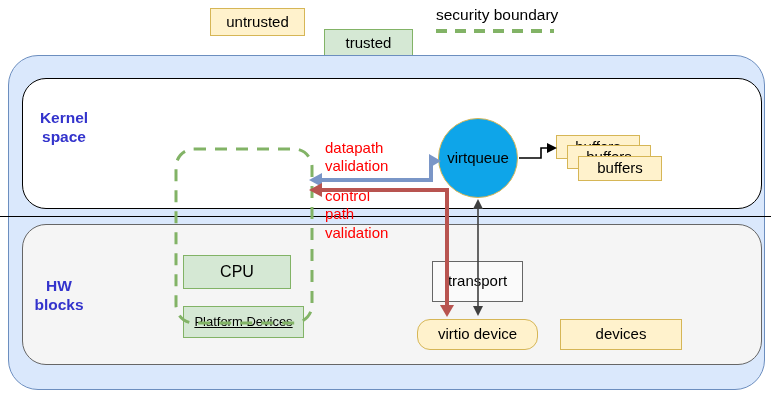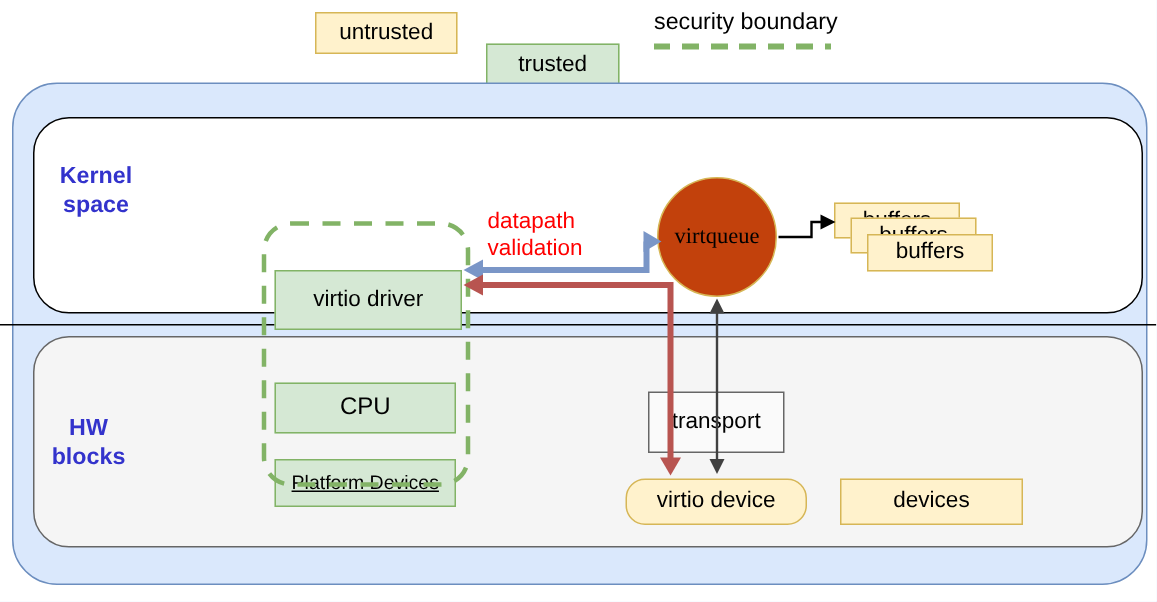--- a/index.html
+++ b/index.html
@@ -33,25 +33,25 @@
     left:22px;top:224px;width:740px;height:141px;border-radius:24px;
     background:#f5f5f5;border:1.5px solid #666666;
   }
   .divider{left:0;top:216px;width:771px;height:0;border-top:1.6px solid #000;}
   .region-label{
     font-size:15.5px;font-weight:bold;color:#3333cc;text-align:center;line-height:1.25;
   }
   .kernel-label{left:33px;top:108px;width:62px;}
   .hw-label{left:28px;top:276px;width:62px;}
   .virtio-driver{left:183px;top:159px;width:125px;height:40px;}
-  .cpu{left:183px;top:234px;width:121px;height:34px;font-size:16px;}
+  .cpu{left:183px;top:234px;width:108px;height:34px;font-size:16px;}
   .platform-devices{left:183px;top:285px;width:121px;height:32px;font-size:13px;text-decoration:underline;}
   .virtqueue{
     left:438px;top:118px;width:80px;height:80px;border-radius:50%;
-    background:#c2410c;border:1.5px solid #d6b656;font-family:Liberation Serif, serif;
+    background:#0ea5e9;border:1.5px solid #d6b656;
   }
   .buf1{left:556px;top:135px;width:84px;height:24px;}
   .buf2{left:567px;top:145px;width:84px;height:24px;}
   .buf3{left:578px;top:156px;width:84px;height:25px;}
   .transport{left:432px;top:261px;width:91px;height:41px;background:#fafafa;border:1.2px solid #666;}
   .virtio-device{left:417px;top:319px;width:121px;height:31px;border-radius:13px;}
   .devices{left:560px;top:319px;width:122px;height:31px;}
   .annotation{
     color:#ff0000;font-size:15px;line-height:1.23;font-weight:500;
   }
@@ -72,34 +72,34 @@
   </div>
 
   <div class="abs outer"></div>
   <div class="abs kernel-box"></div>
   <div class="abs hw-box"></div>
   <div class="abs divider"></div>
 
   <div class="abs region-label hw-label">HW blocks</div>
   <div class="abs region-label kernel-label">Kernel space</div>
 
-  <div class="abs node green virtio-driver">virtio driver</div>
   <div class="abs node green cpu">CPU</div>
   <div class="abs node green platform-devices">Platform Devices</div>
 
   <div class="abs node virtqueue">virtqueue</div>
   <div class="abs node yellow buf1">buffers</div>
   <div class="abs node yellow buf2">buffers</div>
   <div class="abs node yellow buf3">buffers</div>
 
   <div class="abs node transport">transport</div>
   <div class="abs node yellow virtio-device">virtio device</div>
   <div class="abs node yellow devices">devices</div>
 
   <div class="abs annotation datapath-note">datapath validation</div>
+  <div class="abs annotation control-note">control path validation</div>
 
   <svg class="overlay" width="771" height="401" viewBox="0 0 771 401">
 
     <rect x="176" y="149" width="136" height="174" rx="18" fill="none" stroke="#82b366" stroke-width="3" stroke-dasharray="12 9"></rect>
 
     <g>
       <polyline points="320,180 431,180 431,161" fill="none" stroke="#7a96c7" stroke-width="4"></polyline>
       <polygon points="309,180 322,173 322,187" fill="#7a96c7"></polygon>
       <polygon points="441,161 429,154 429,168" fill="#7a96c7"></polygon>
     </g>

